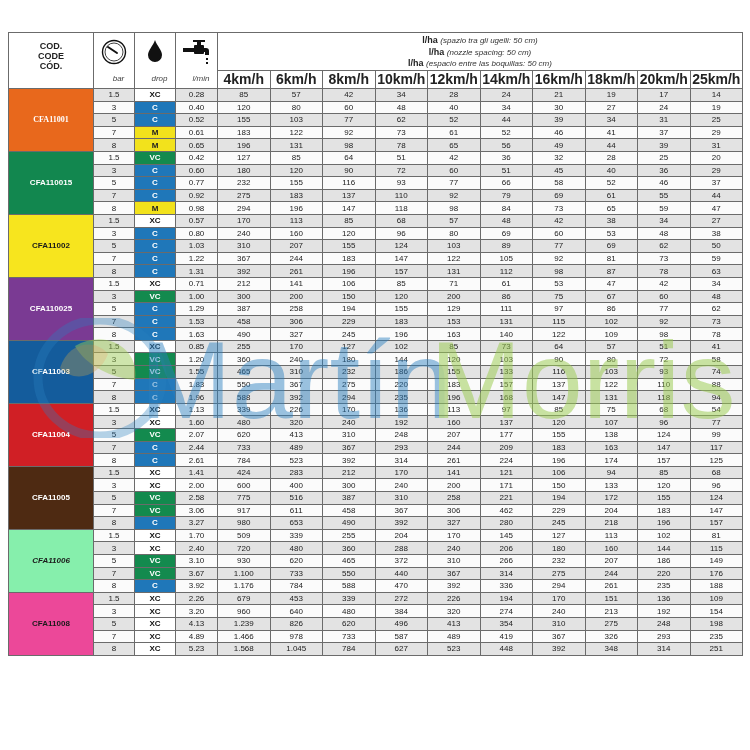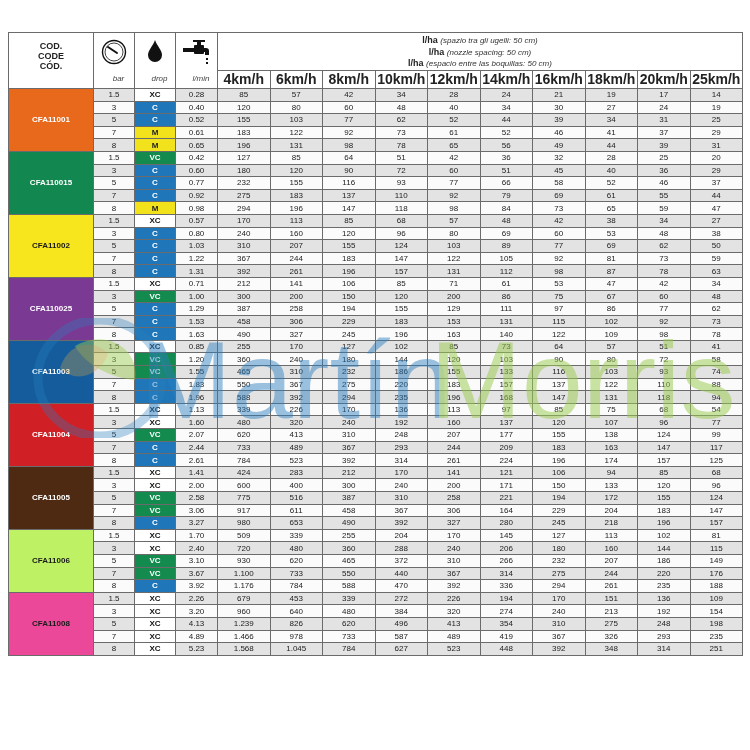--- a/index.html
+++ b/index.html
@@ -94,21 +94,21 @@
         <th class="spd">12km/h</th>
         <th class="spd">14km/h</th>
         <th class="spd">16km/h</th>
         <th class="spd">18km/h</th>
         <th class="spd">20km/h</th>
         <th class="spd">25km/h</th>
       </tr>
   </thead>
   <tbody id="tbody">
       <tr class="g grp-start">
-        <td rowspan="5" class="code" style="background: rgb(232, 104, 28); color: rgb(255, 255, 255) !important;">CFA11001</td>
+        <td rowspan="5" class="code" style="background: rgb(232, 104, 28); color: rgb(255, 255, 255) !important; font-family: Liberation Serif, serif;">CFA11001</td>
         <td class="v">1.5</td>
         <td class="drop d-XC">XC</td>
         <td class="v">0.28</td>
         <td class="v">85</td>
         <td class="v">57</td>
         <td class="v">42</td>
         <td class="v">34</td>
         <td class="v">28</td>
         <td class="v">24</td>
         <td class="v">21</td>
@@ -604,21 +604,21 @@
       </tr>
       <tr class="w">
         <td class="v">7</td>
         <td class="drop d-VC">VC</td>
         <td class="v">3.06</td>
         <td class="v">917</td>
         <td class="v">611</td>
         <td class="v">458</td>
         <td class="v">367</td>
         <td class="v">306</td>
-        <td class="v">164</td>
+        <td class="v">462</td>
         <td class="v">229</td>
         <td class="v">204</td>
         <td class="v">183</td>
         <td class="v">147</td>
       </tr>
       <tr class="g">
         <td class="v">8</td>
         <td class="drop d-C">C</td>
         <td class="v">3.27</td>
         <td class="v">980</td>
@@ -626,21 +626,21 @@
         <td class="v">490</td>
         <td class="v">392</td>
         <td class="v">327</td>
         <td class="v">280</td>
         <td class="v">245</td>
         <td class="v">218</td>
         <td class="v">196</td>
         <td class="v">157</td>
       </tr>
       <tr class="w grp-start">
-        <td rowspan="5" class="code" style="background: #bef264; color: rgb(26, 26, 26) !important;">CFA11006</td>
+        <td rowspan="5" class="code" style="background: #86efac; color: rgb(26, 26, 26) !important; font-style: italic;">CFA11006</td>
         <td class="v">1.5</td>
         <td class="drop d-XC">XC</td>
         <td class="v">1.70</td>
         <td class="v">509</td>
         <td class="v">339</td>
         <td class="v">255</td>
         <td class="v">204</td>
         <td class="v">170</td>
         <td class="v">145</td>
         <td class="v">127</td>

